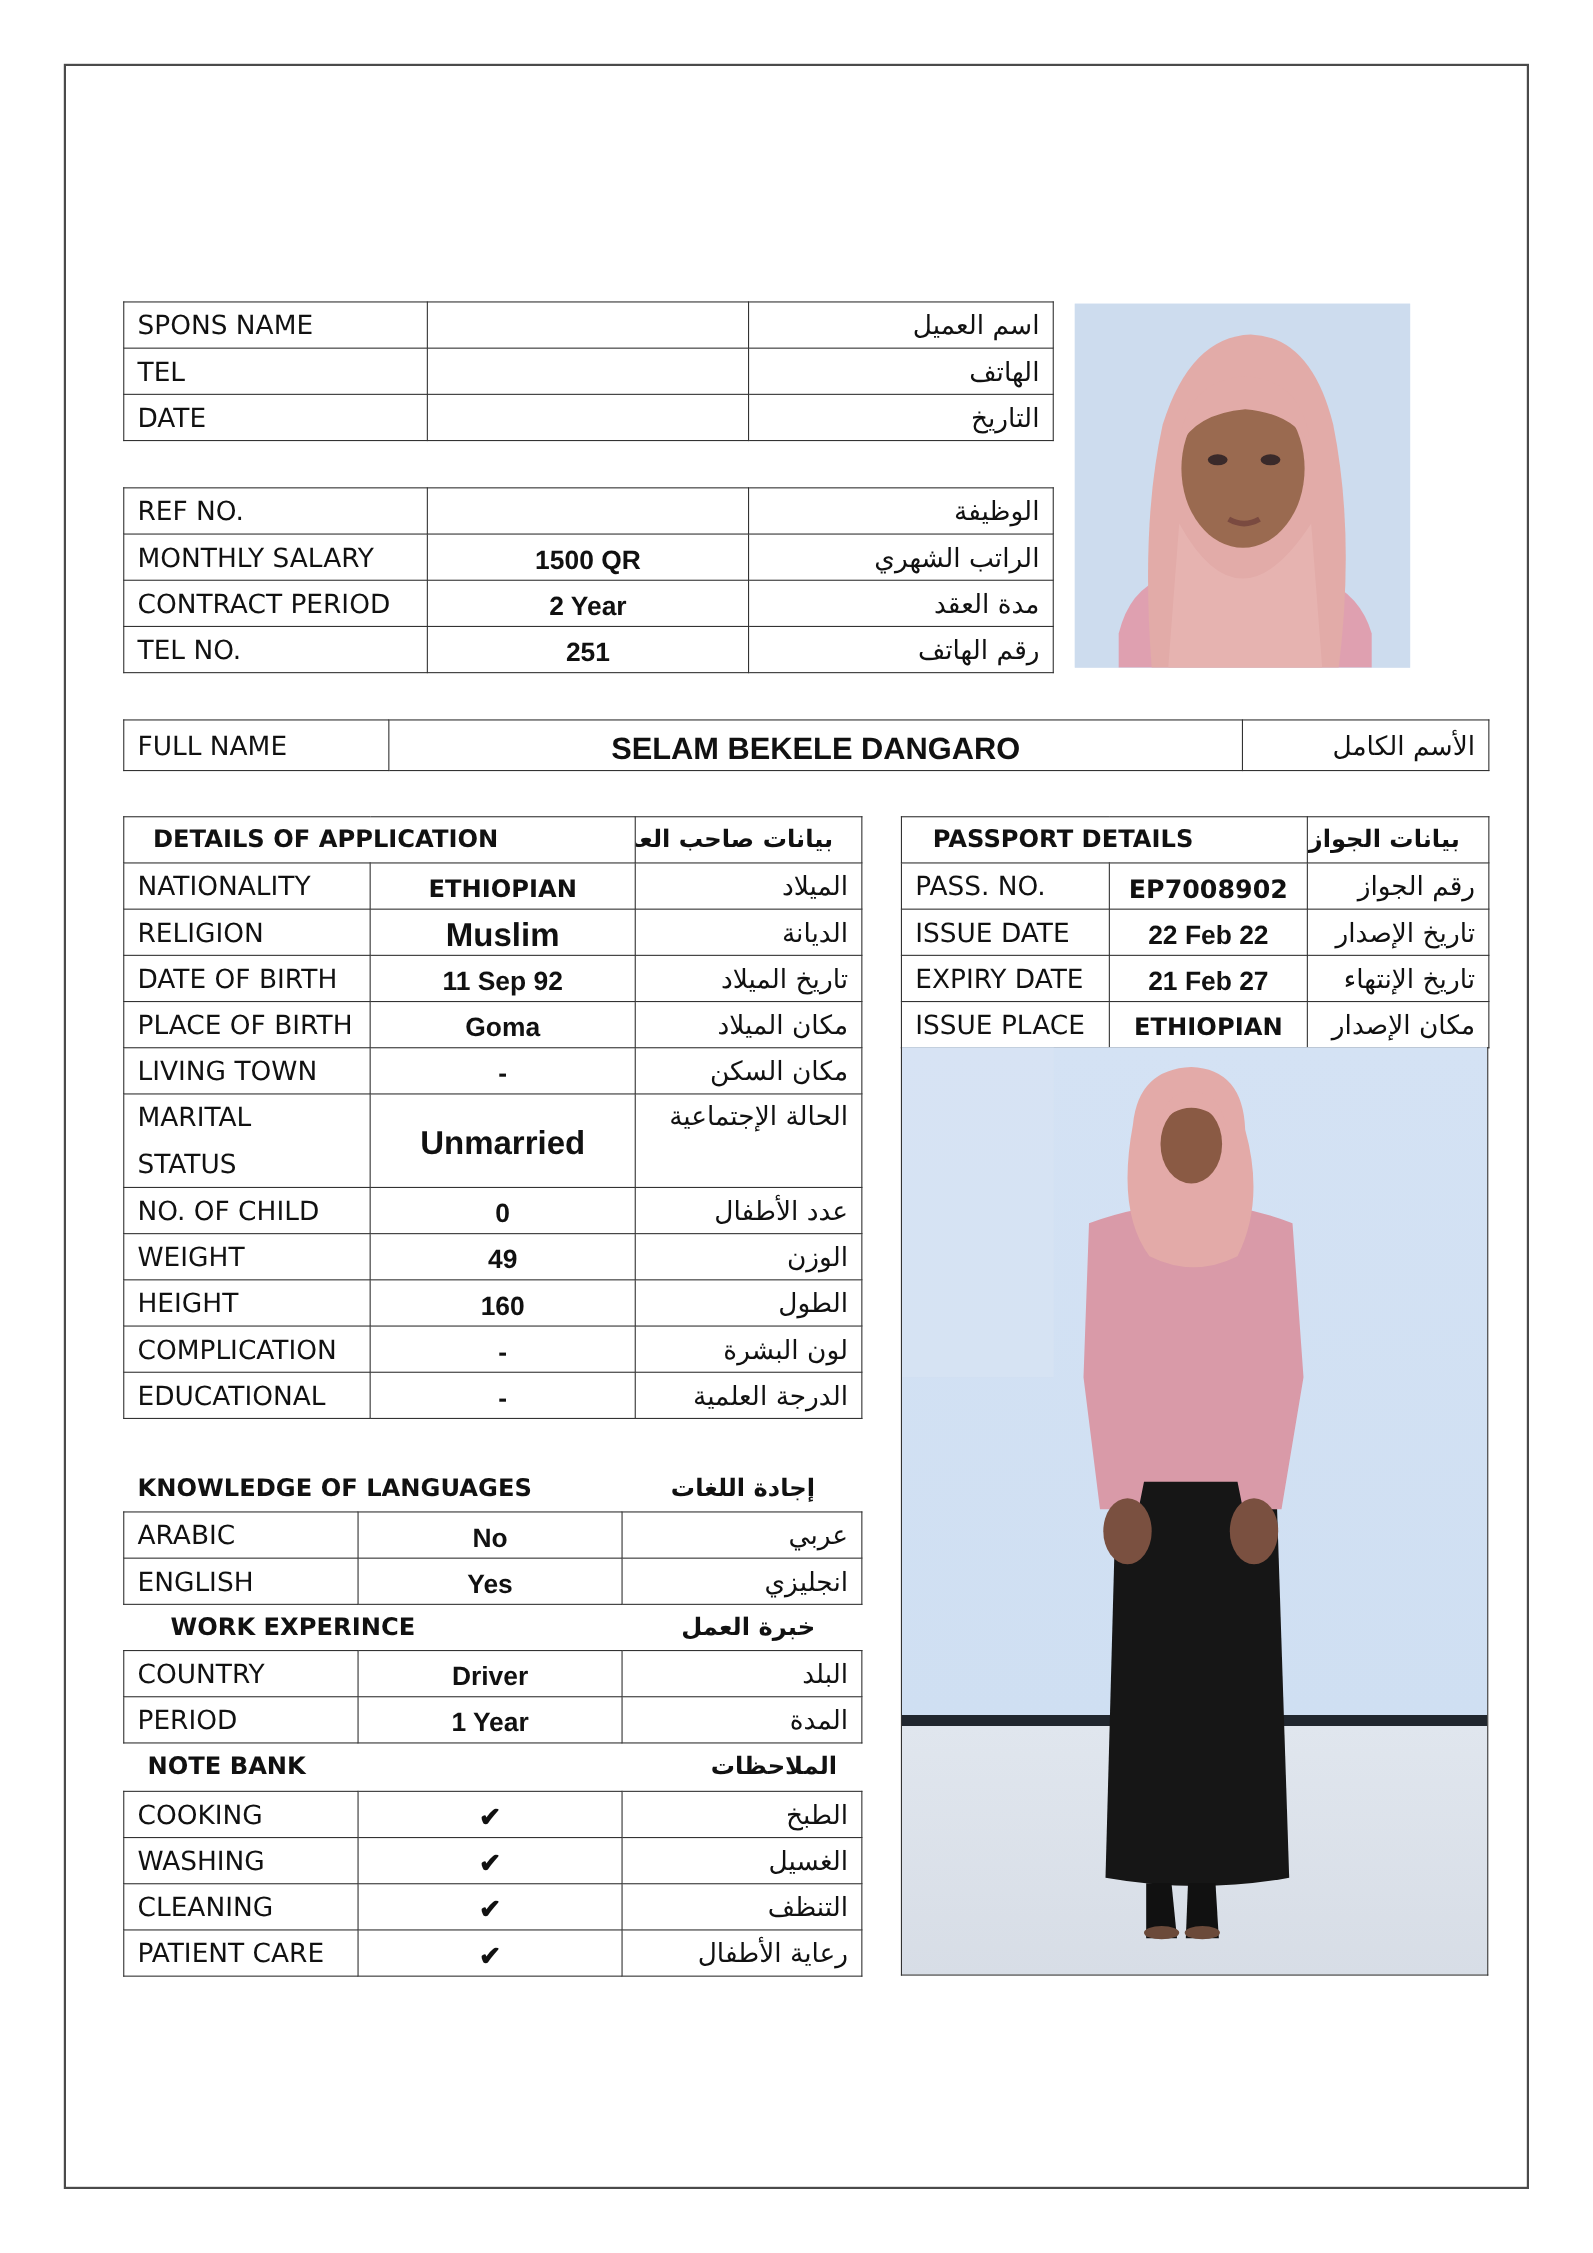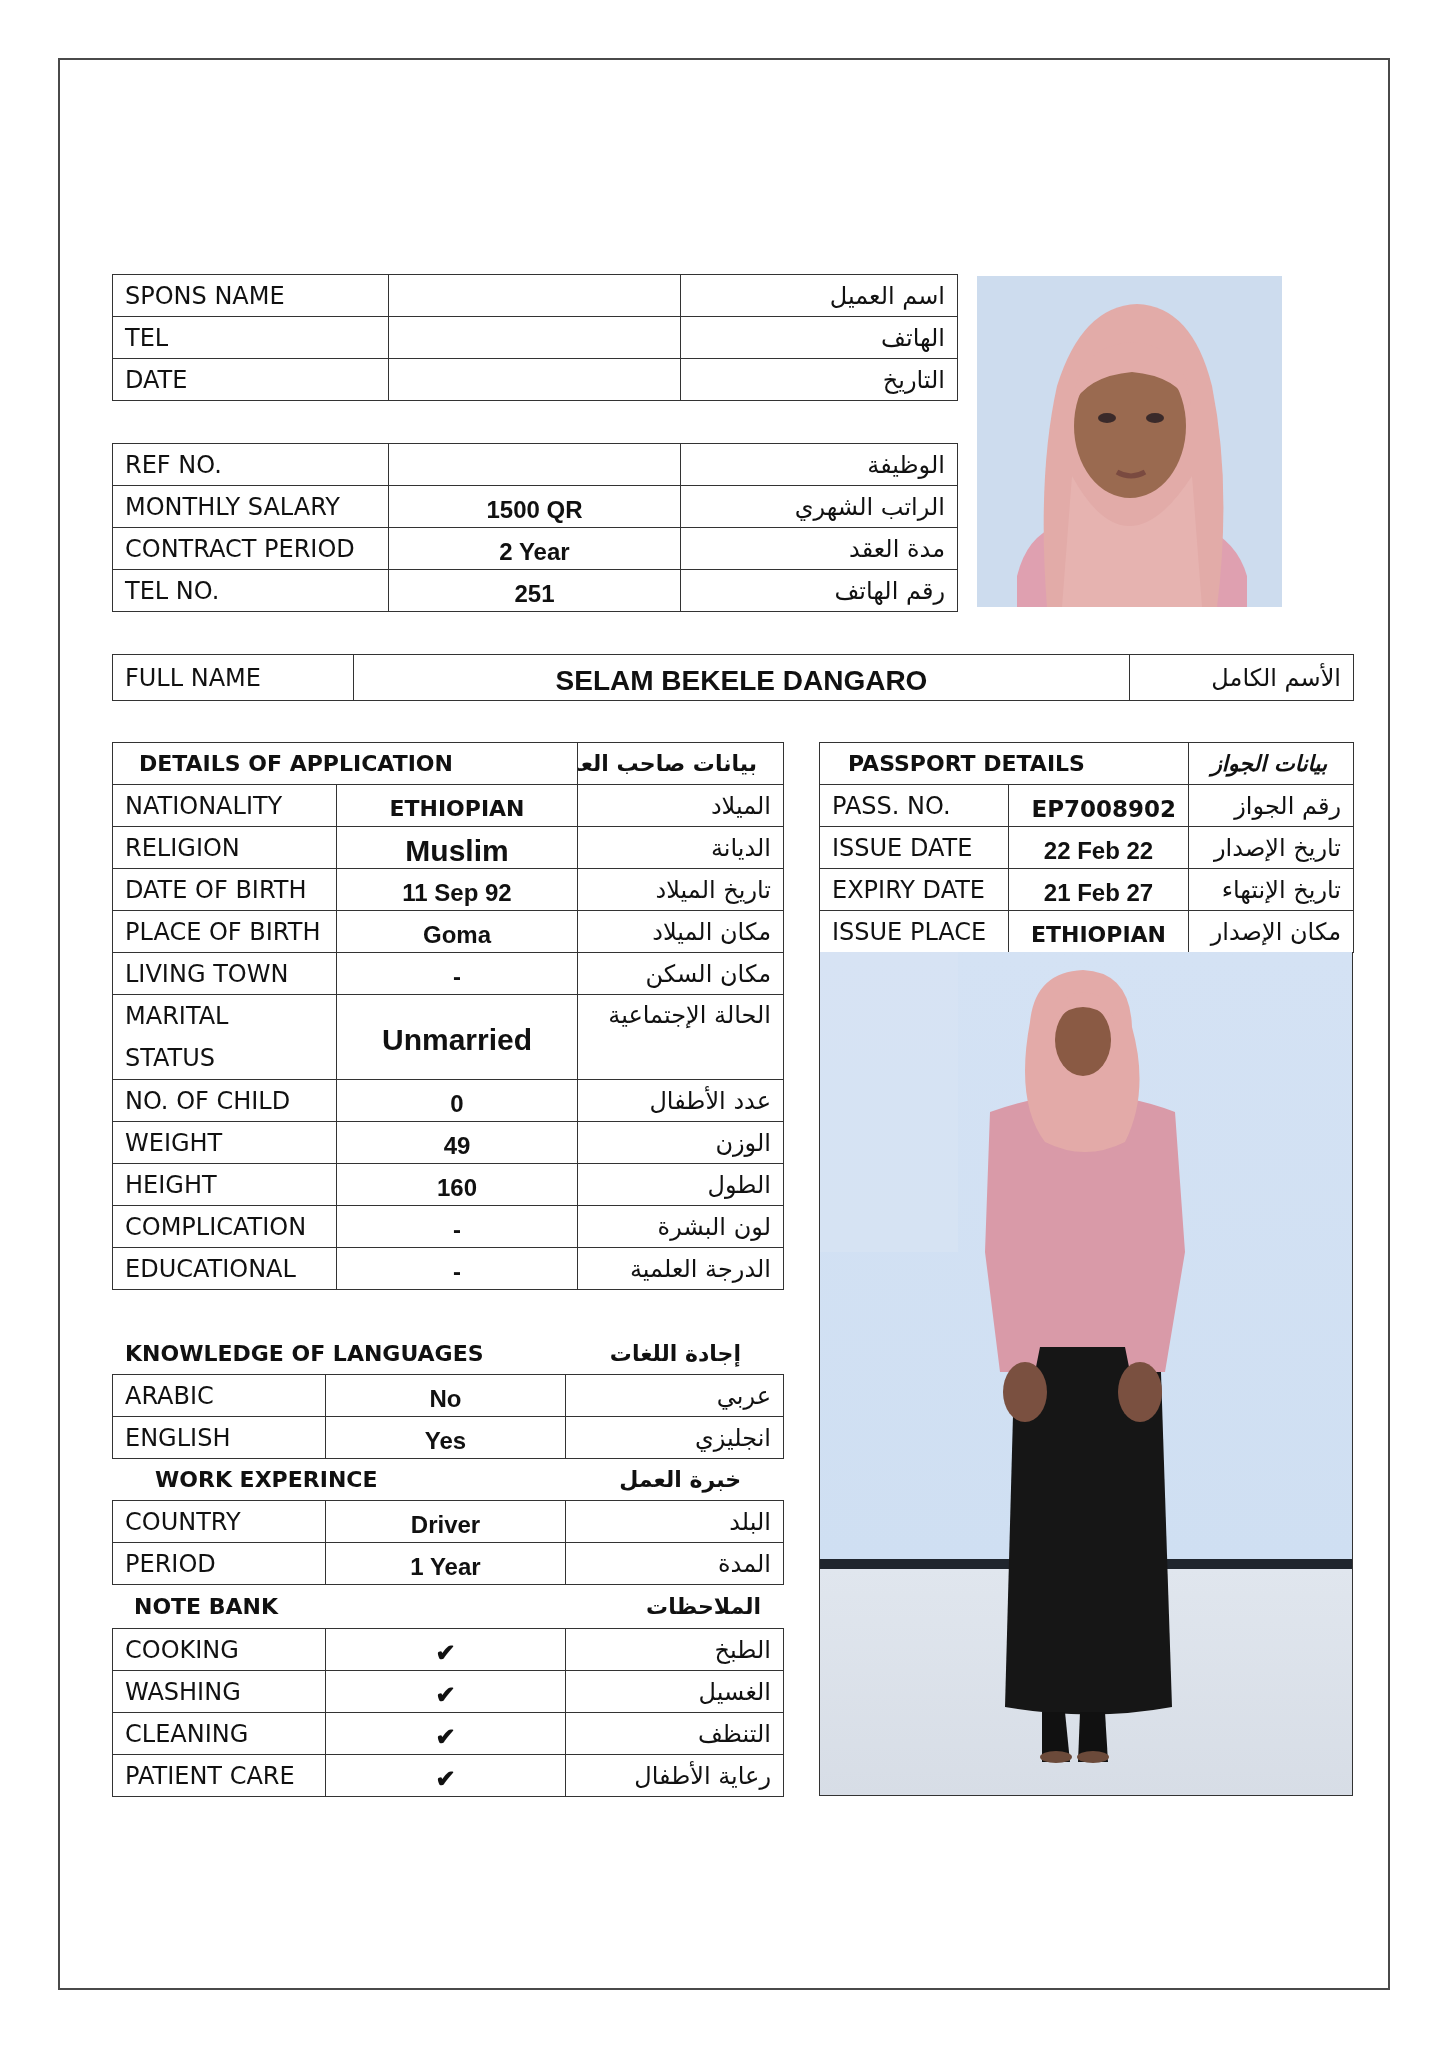--- a/index.html
+++ b/index.html
@@ -265,25 +265,25 @@
 
 <table class="tbl" style="left:819px; top:742px; width:534px;">
   <colgroup>
       <col style="width:189px">
       <col style="width:180px">
       <col style="width:165px">
     </colgroup>
   <tbody>
       <tr class="hdr">
     <td colspan="2" style="padding-left:28px;">PASSPORT DETAILS</td>
-    <td class="h-ar" style="padding-right:26px;font-style:italic;">بيانات الجواز</td>
+    <td class="h-ar" style="padding-right:26px;">بيانات الجواز</td>
   </tr>
   <tr>
     <td class="lbl">PASS. NO.</td>
-    <td class="val" style="font-family:'DejaVu Sans',sans-serif;font-size:23px;text-align:right;">EP7008902</td>
+    <td class="val" style="font-family:'DejaVu Sans',sans-serif;font-size:23px;">EP7008902</td>
     <td class="ar">رقم الجواز</td>
   </tr>
   <tr>
     <td class="lbl">ISSUE DATE</td>
     <td class="val">22 Feb 22</td>
     <td class="ar">تاريخ الإصدار</td>
   </tr>
   <tr>
     <td class="lbl">EXPIRY DATE</td>
     <td class="val">21 Feb 27</td>

